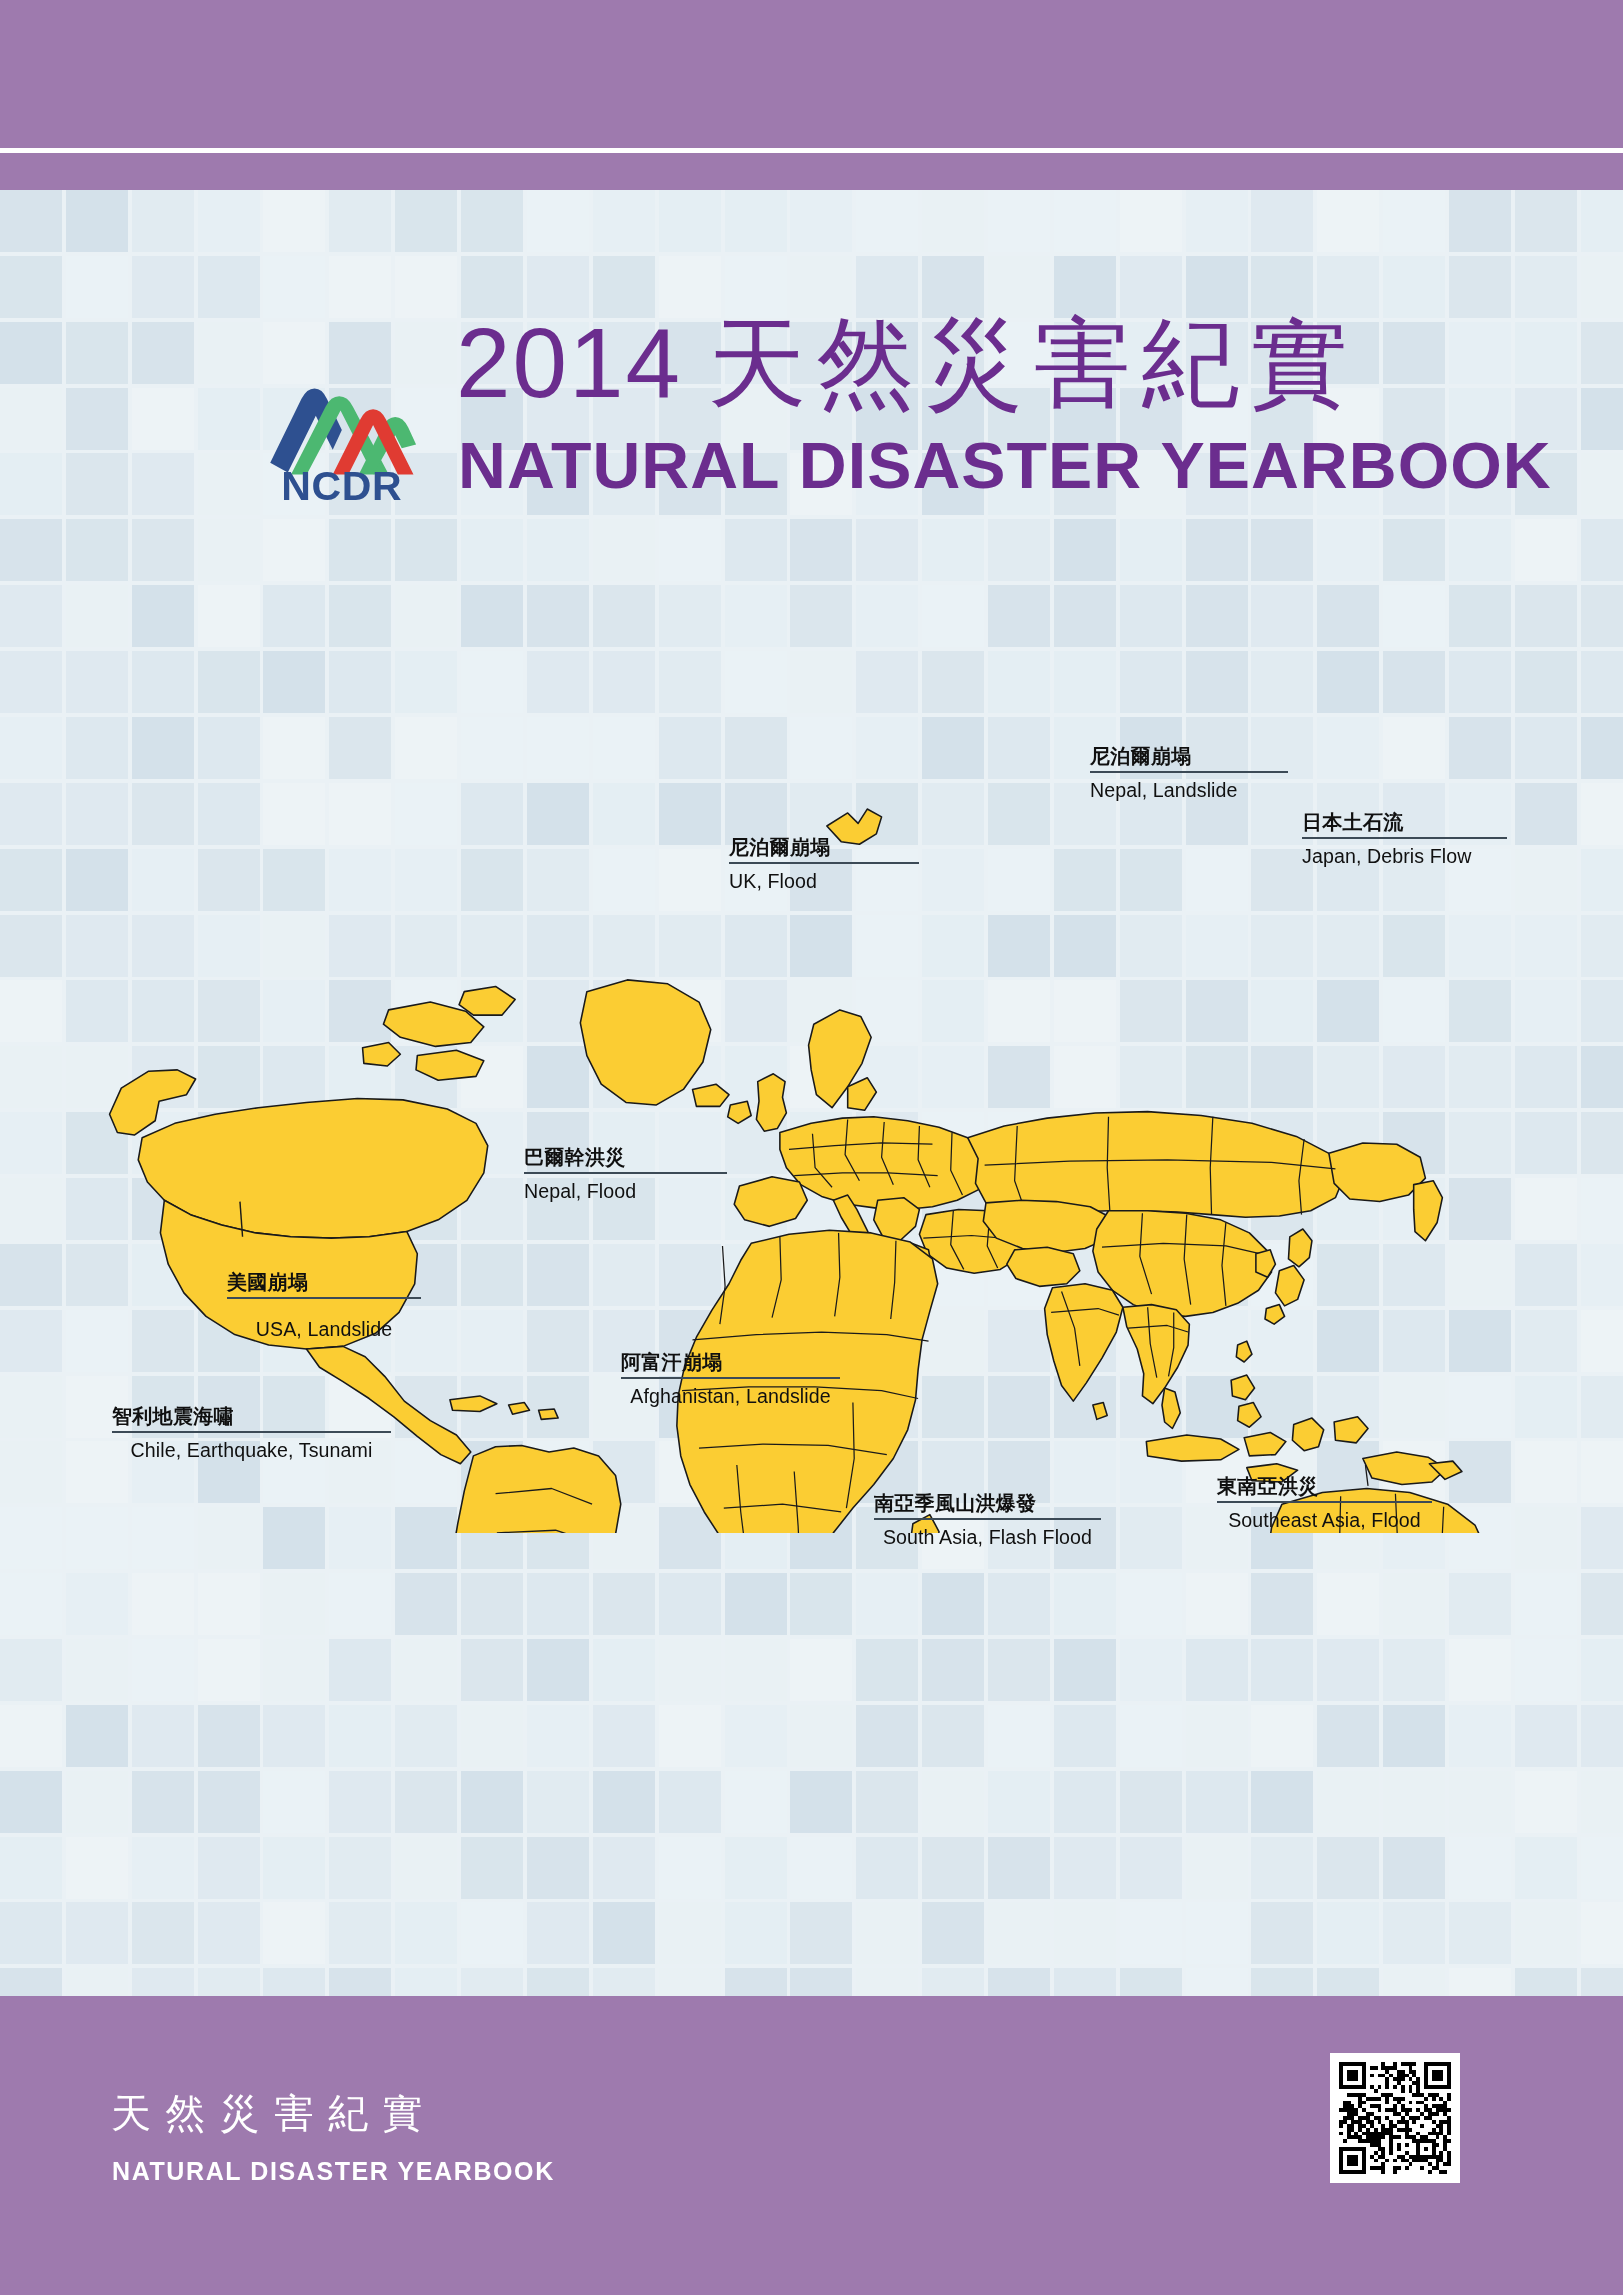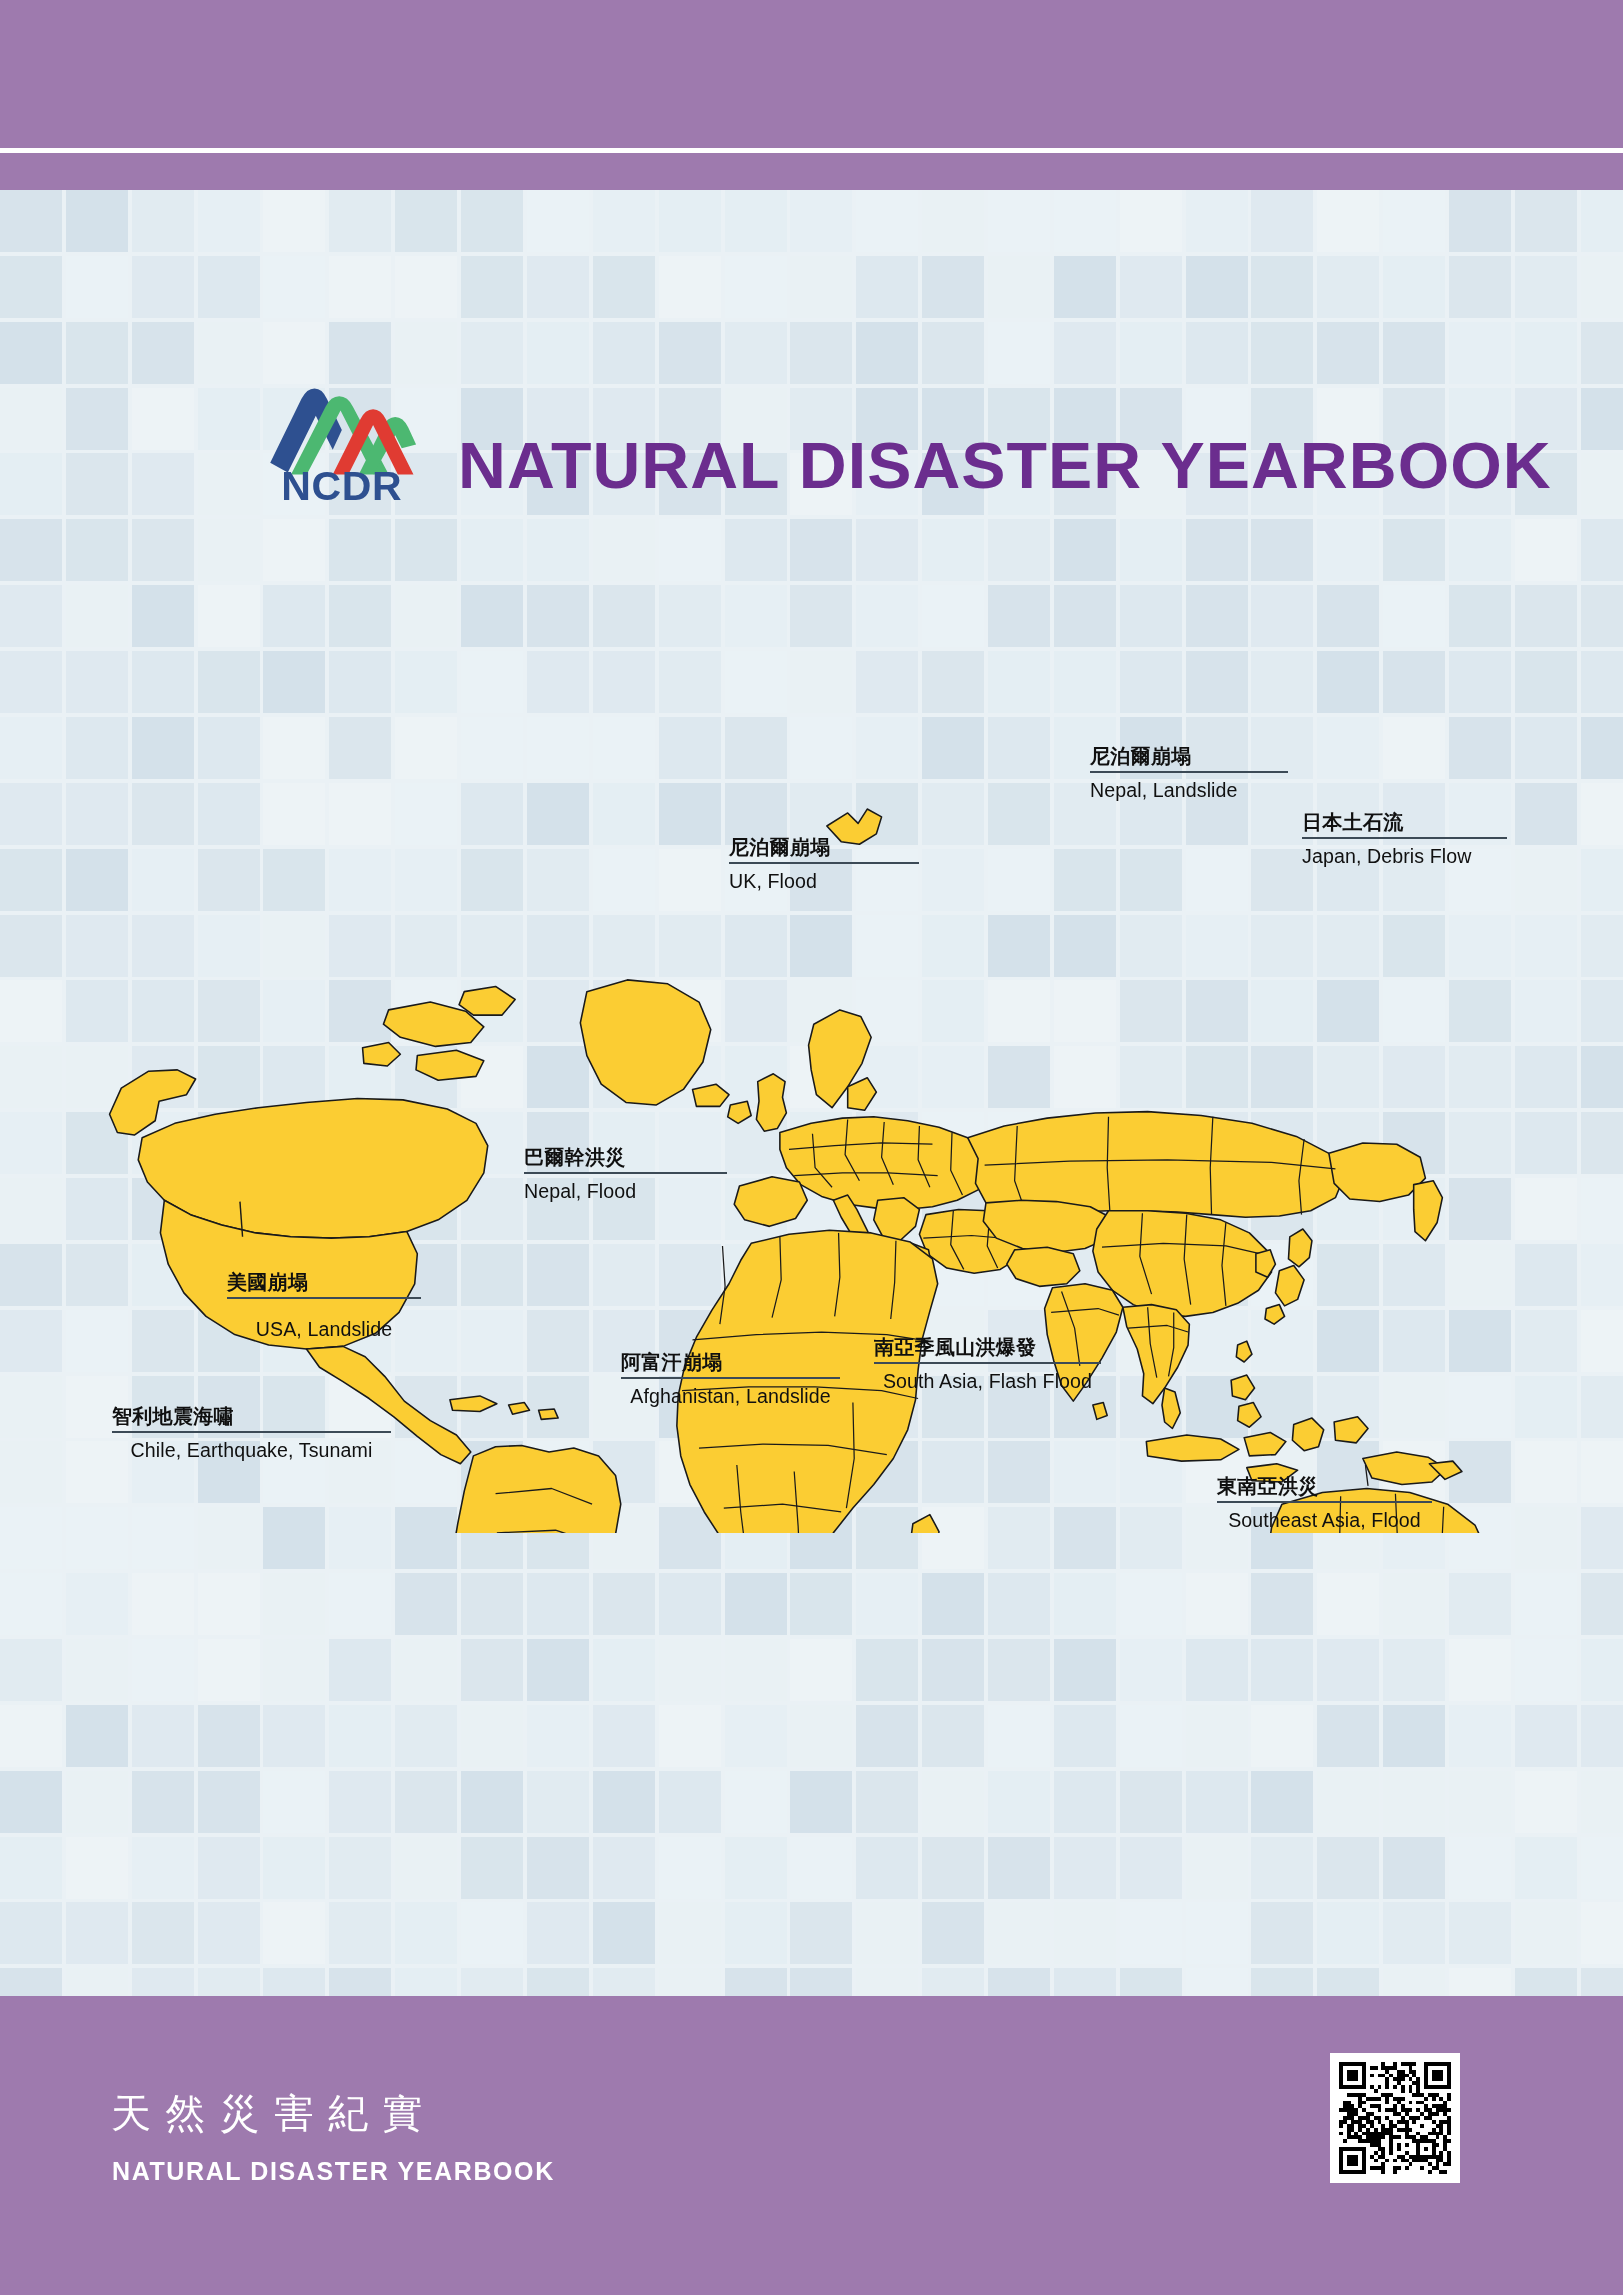--- a/index.html
+++ b/index.html
@@ -799,20 +799,23 @@
 
       <path d="M46 168 L99 64 Q107 48 120 48 Q133 48 141 64 L196 168 L172 168 L122 70 L70 168 Z" fill="#4cb871"></path>
 
       <path d="M150 168 L186 96 Q194 80 206 80 Q218 80 226 96 L238 122 L216 128 L206 108 L172 168 Z" fill="#4cb871"></path>
 
       <path d="M110 168 L152 84 Q160 68 172 68 Q184 68 192 84 L234 168 L210 168 L172 92 L134 168 Z" fill="#e03b32"></path>
       <text x="124" y="207" font-family="Liberation Sans, sans-serif" font-size="63" font-weight="700" fill="#2e5090" text-anchor="middle" letter-spacing="1">NCDR</text>
     </svg>
   </div>
 
+  <div class="title-cn">
+    <span class="yr">2014</span><span class="cjk">天然災害紀實</span>
+  </div>
   <div class="title-en">NATURAL DISASTER YEARBOOK</div>
 
   <div class="mapwrap">
     <svg viewBox="0 0 2489 1300" xmlns="http://www.w3.org/2000/svg">
       <defs>
         <radialGradient id="mk" cx="38%" cy="32%" r="68%">
           <stop offset="0%" stop-color="#e8f9ff"></stop>
           <stop offset="38%" stop-color="#6fd3ef"></stop>
           <stop offset="100%" stop-color="#1fa8d4"></stop>
         </radialGradient>
@@ -1132,21 +1135,21 @@
     <div class="rule"></div>
     <div class="en">Chile, Earthquake,  Tsunami</div>
   </div>
 
   <div class="callout ctr" style="left:621px;top:1351px;width:219px;">
     <div class="cn" style="text-align:left">阿富汗崩塌</div>
     <div class="rule"></div>
     <div class="en">Afghanistan,  Landslide</div>
   </div>
 
-  <div class="callout ctr" style="left:874px;top:1336px;width:227px;">
+  <div class="callout ctr" style="left:874px;top:1492px;width:227px;">
     <div class="cn" style="text-align:left">南亞季風山洪爆發</div>
     <div class="rule"></div>
     <div class="en">South Asia, Flash Flood</div>
   </div>
 
   <div class="callout ctr" style="left:1217px;top:1475px;width:215px;">
     <div class="cn" style="text-align:left">東南亞洪災</div>
     <div class="rule"></div>
     <div class="en">Southeast Asia, Flood</div>
   </div>

